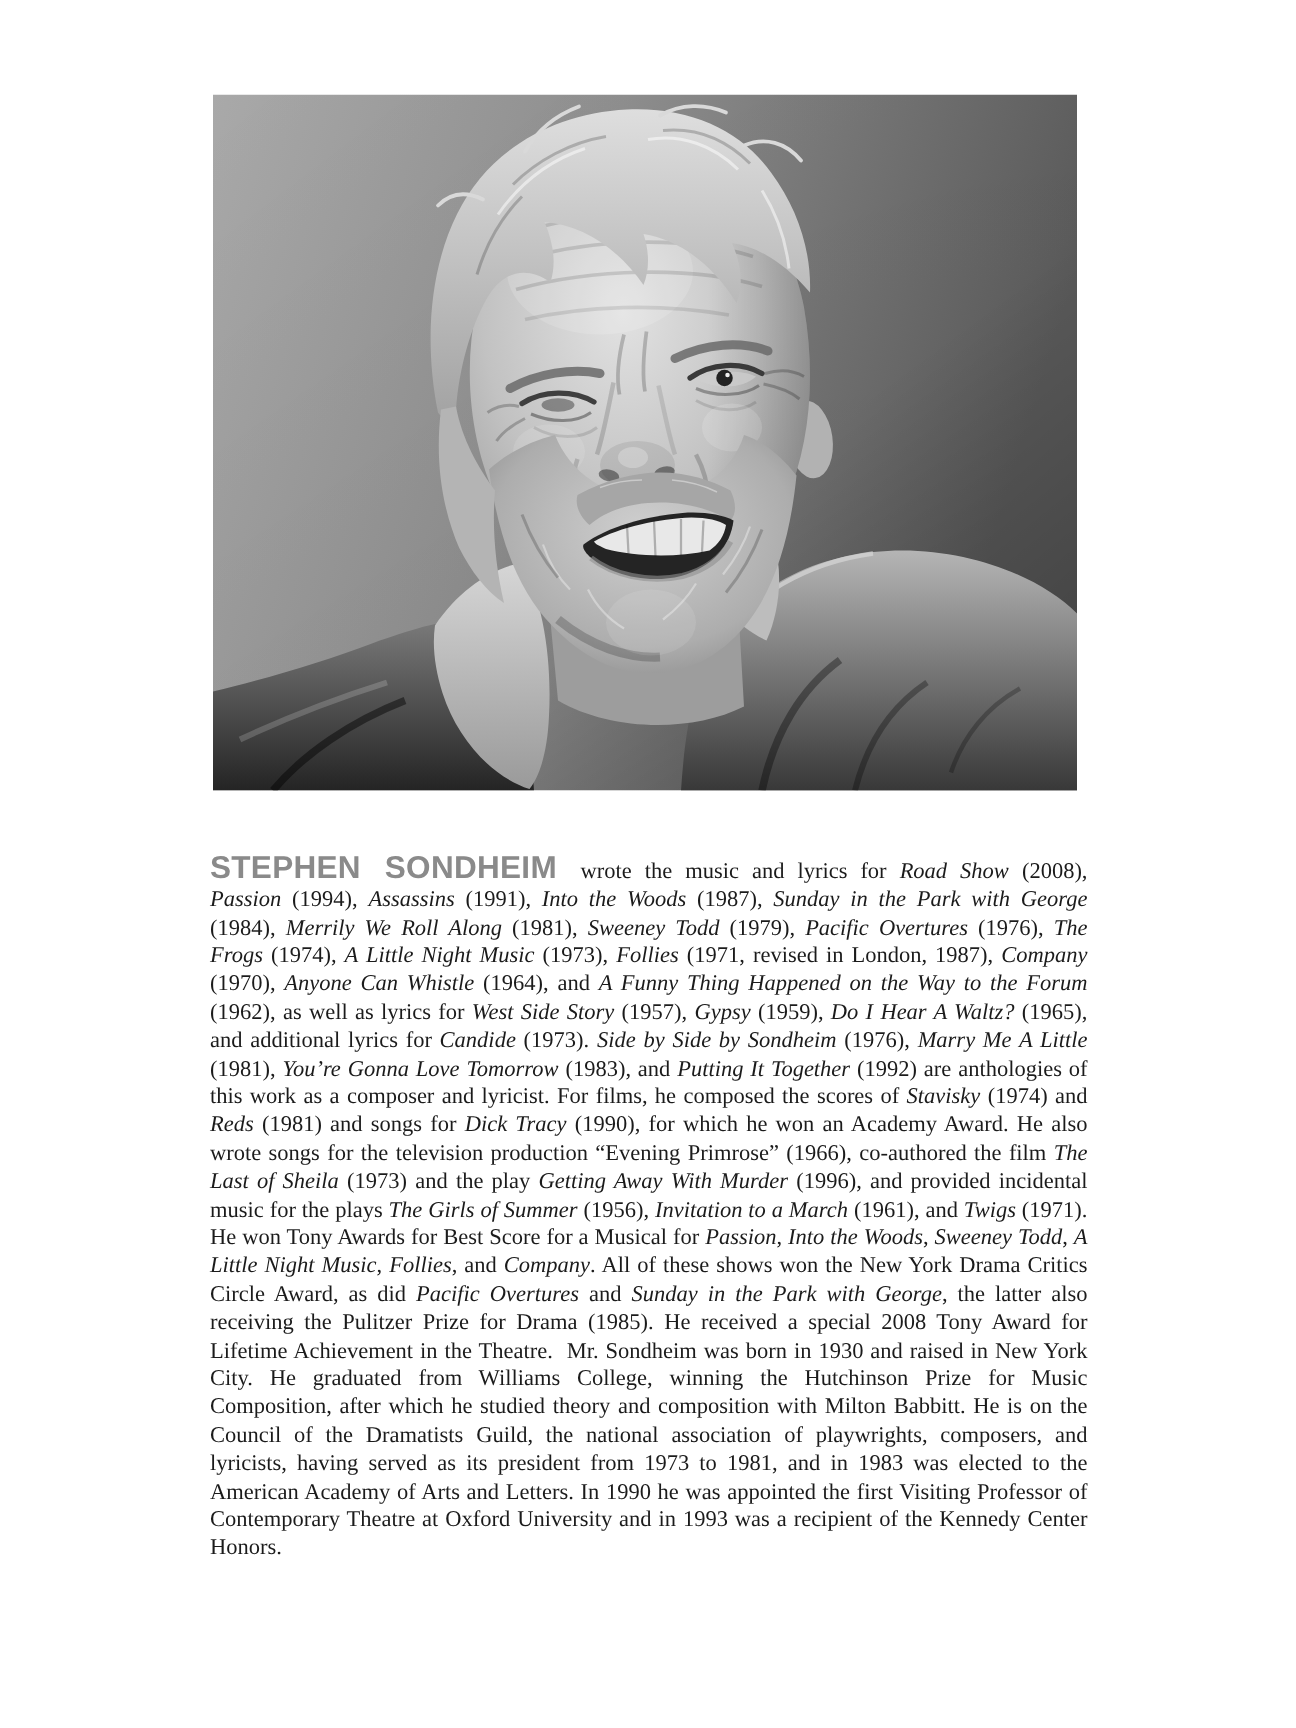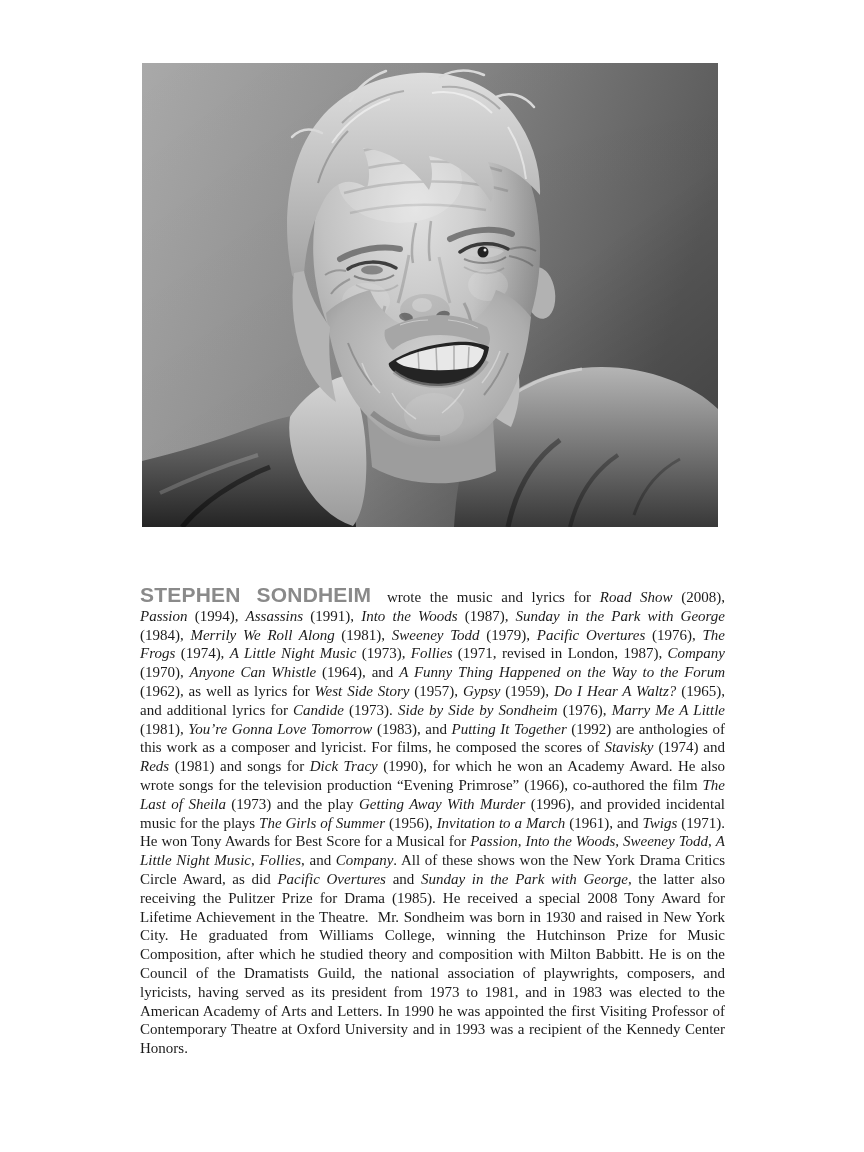--- a/index.html
+++ b/index.html
@@ -29,21 +29,20 @@
   .bio {
     position: absolute;
     left: 140px;
     top: 570px;
     width: 585px;
     font-family: "Liberation Serif", "DejaVu Serif", serif;
     font-size: 15px;
     line-height: 18.8px;
     color: var(--body-color);
     text-align: justify;
-    margin-top: 16px;
   }
   .bio-heading {
     font-family: "Liberation Sans", "DejaVu Sans", sans-serif;
     font-weight: 700;
     font-size: 21px;
     letter-spacing: 0.2px;
     word-spacing: 5px;
     color: var(--heading-color);
     margin-right: 7px;
     white-space: nowrap;

